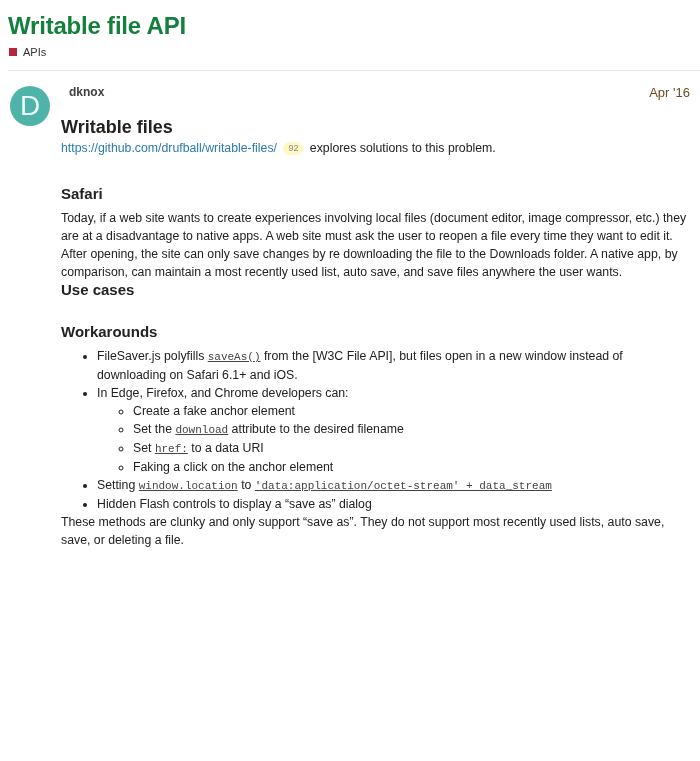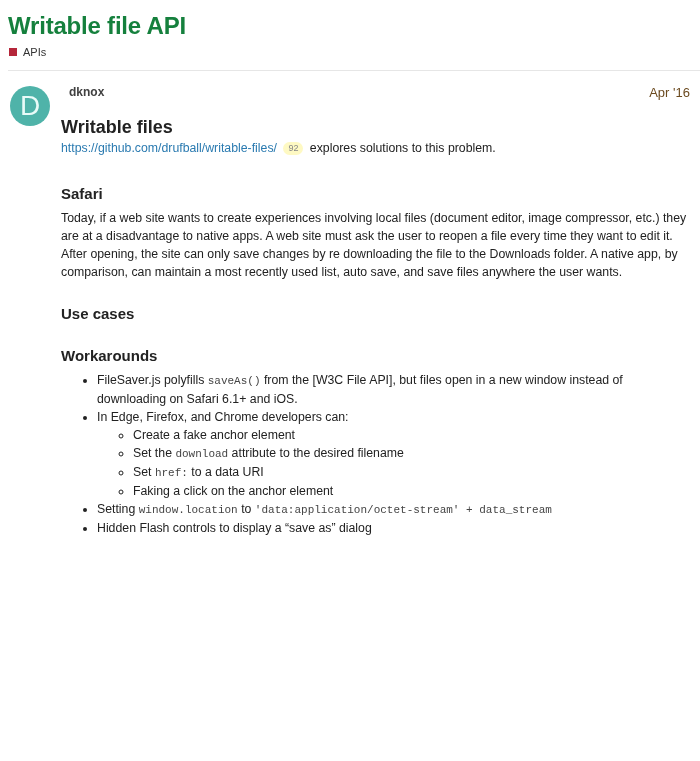--- a/index.html
+++ b/index.html
@@ -18,23 +18,23 @@
   .post-body { position: absolute; left: 61px; top: 118px; width: 630px; font-size: 12.3px; line-height: 18px; }
   .post-body h1 { margin: 0 0 3px 0; font-size: 18px; font-weight: bold; color: #222; }
   .post-body h2 { margin: 0 0 6px 0; font-size: 15px; font-weight: bold; color: #222; }
   .post-body p { margin: 0; }
   .link { color: #2a7ab0; text-decoration: none; }
   .badge { display: inline-block; background: #fef9c3; color: #888; font-size: 9px; border-radius: 8px;
          padding: 0 5px; line-height: 13px; margin: 0 3px; vertical-align: 1px; }
   ul { margin: 0; padding-left: 36px; }
   ul.sub { padding-left: 36px; list-style-type: circle; }
   li { margin: 0; }
-  code { font-family: "Liberation Mono", monospace; font-size: 11px; color: #444; }
+  code { font-family: "Liberation Mono", monospace; font-size: 11px; color: #444; text-decoration: underline; }
   .s-problem { margin-top: 28px; }
-  .s-use { margin-top: 24px; }
+  .s-use { }
   .s-work { margin-top: 24px; }
   .closing { margin-top: 12px; }
 </style>
 </head>
 <body>
 
 <h1 class="topic-title">Writable file API</h1>
 <a class="category">
   <span class="swatch"></span>
   <span>APIs</span>
@@ -74,13 +74,14 @@
           <li><span>Set the </span><code>download</code><span> attribute to the desired filename</span></li>
           <li><span>Set </span><code>href:</code><span> to a data URI</span></li>
           <li>Faking a click on the anchor element</li>
         </ul>
       </li>
       <li><span>Setting </span><code>window.location</code><span> to </span><code>'data:application/octet-stream' + data_stream</code></li>
       <li>Hidden Flash controls to display a “save as” dialog</li>
     </ul>
   </div>
 
+  <p class="closing">These methods are clunky and only support “save as”. They do not support most recently used lists, auto save, save, or deleting a file.</p>
 </div>
 
 </body></html>

